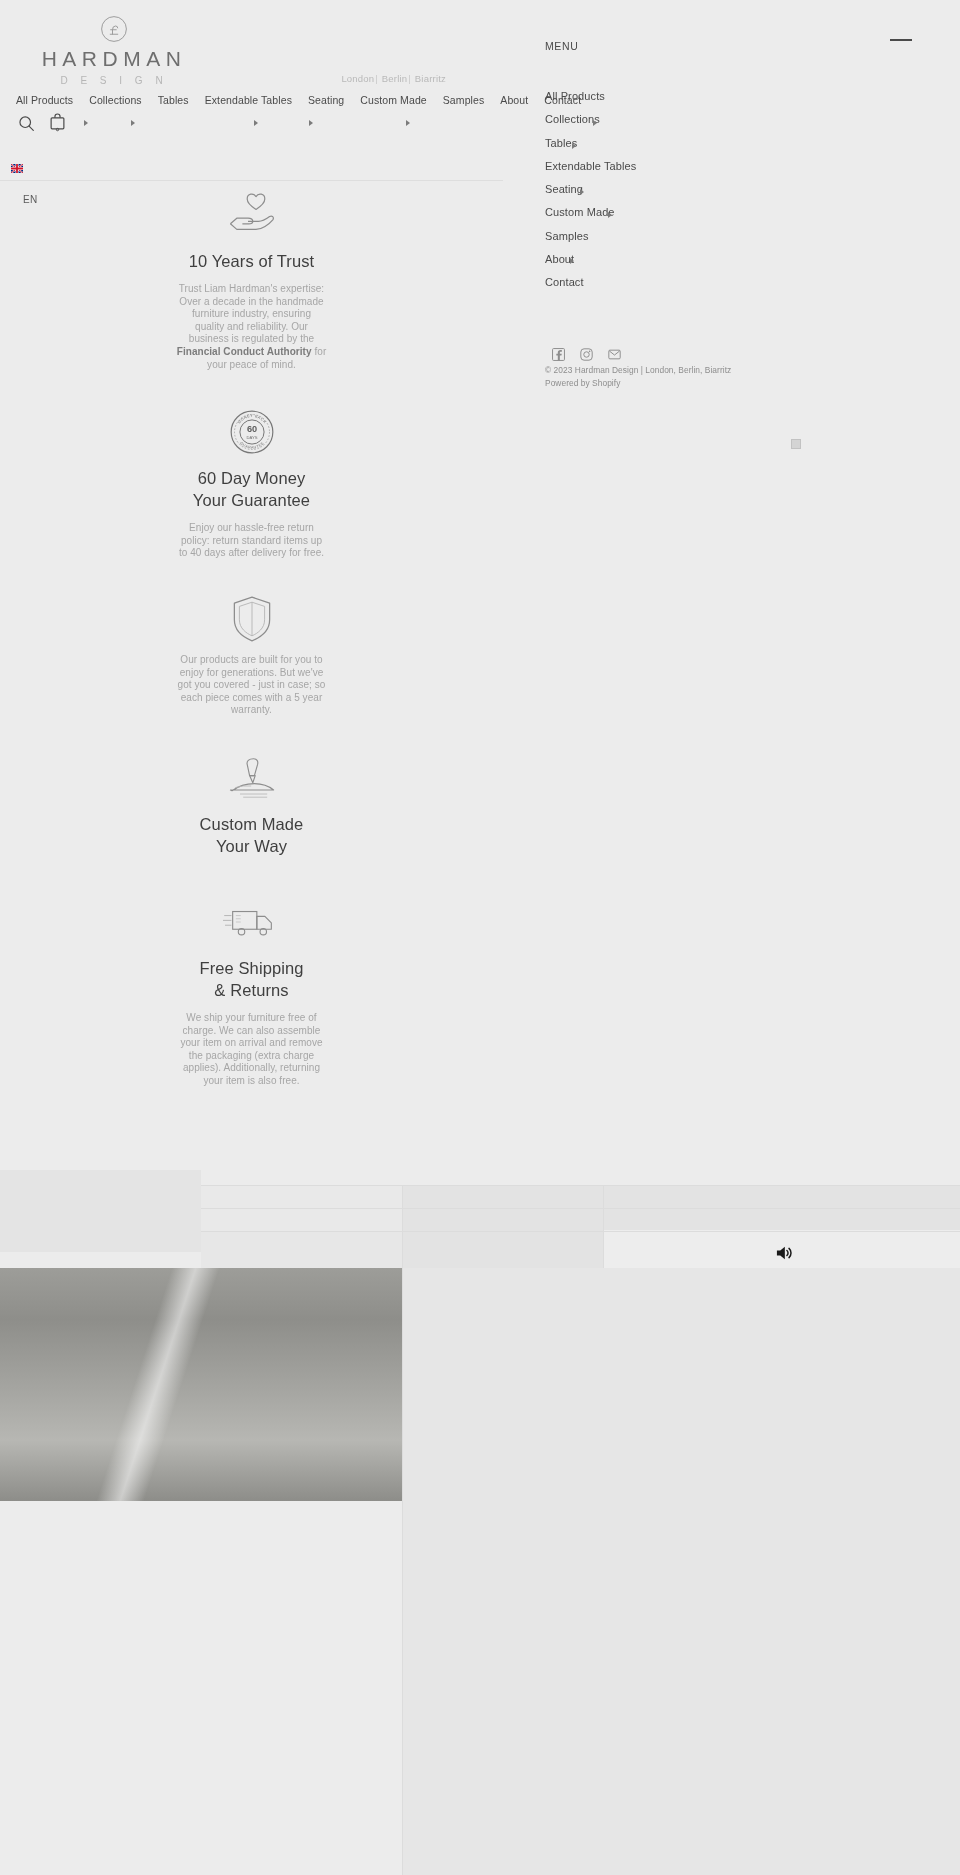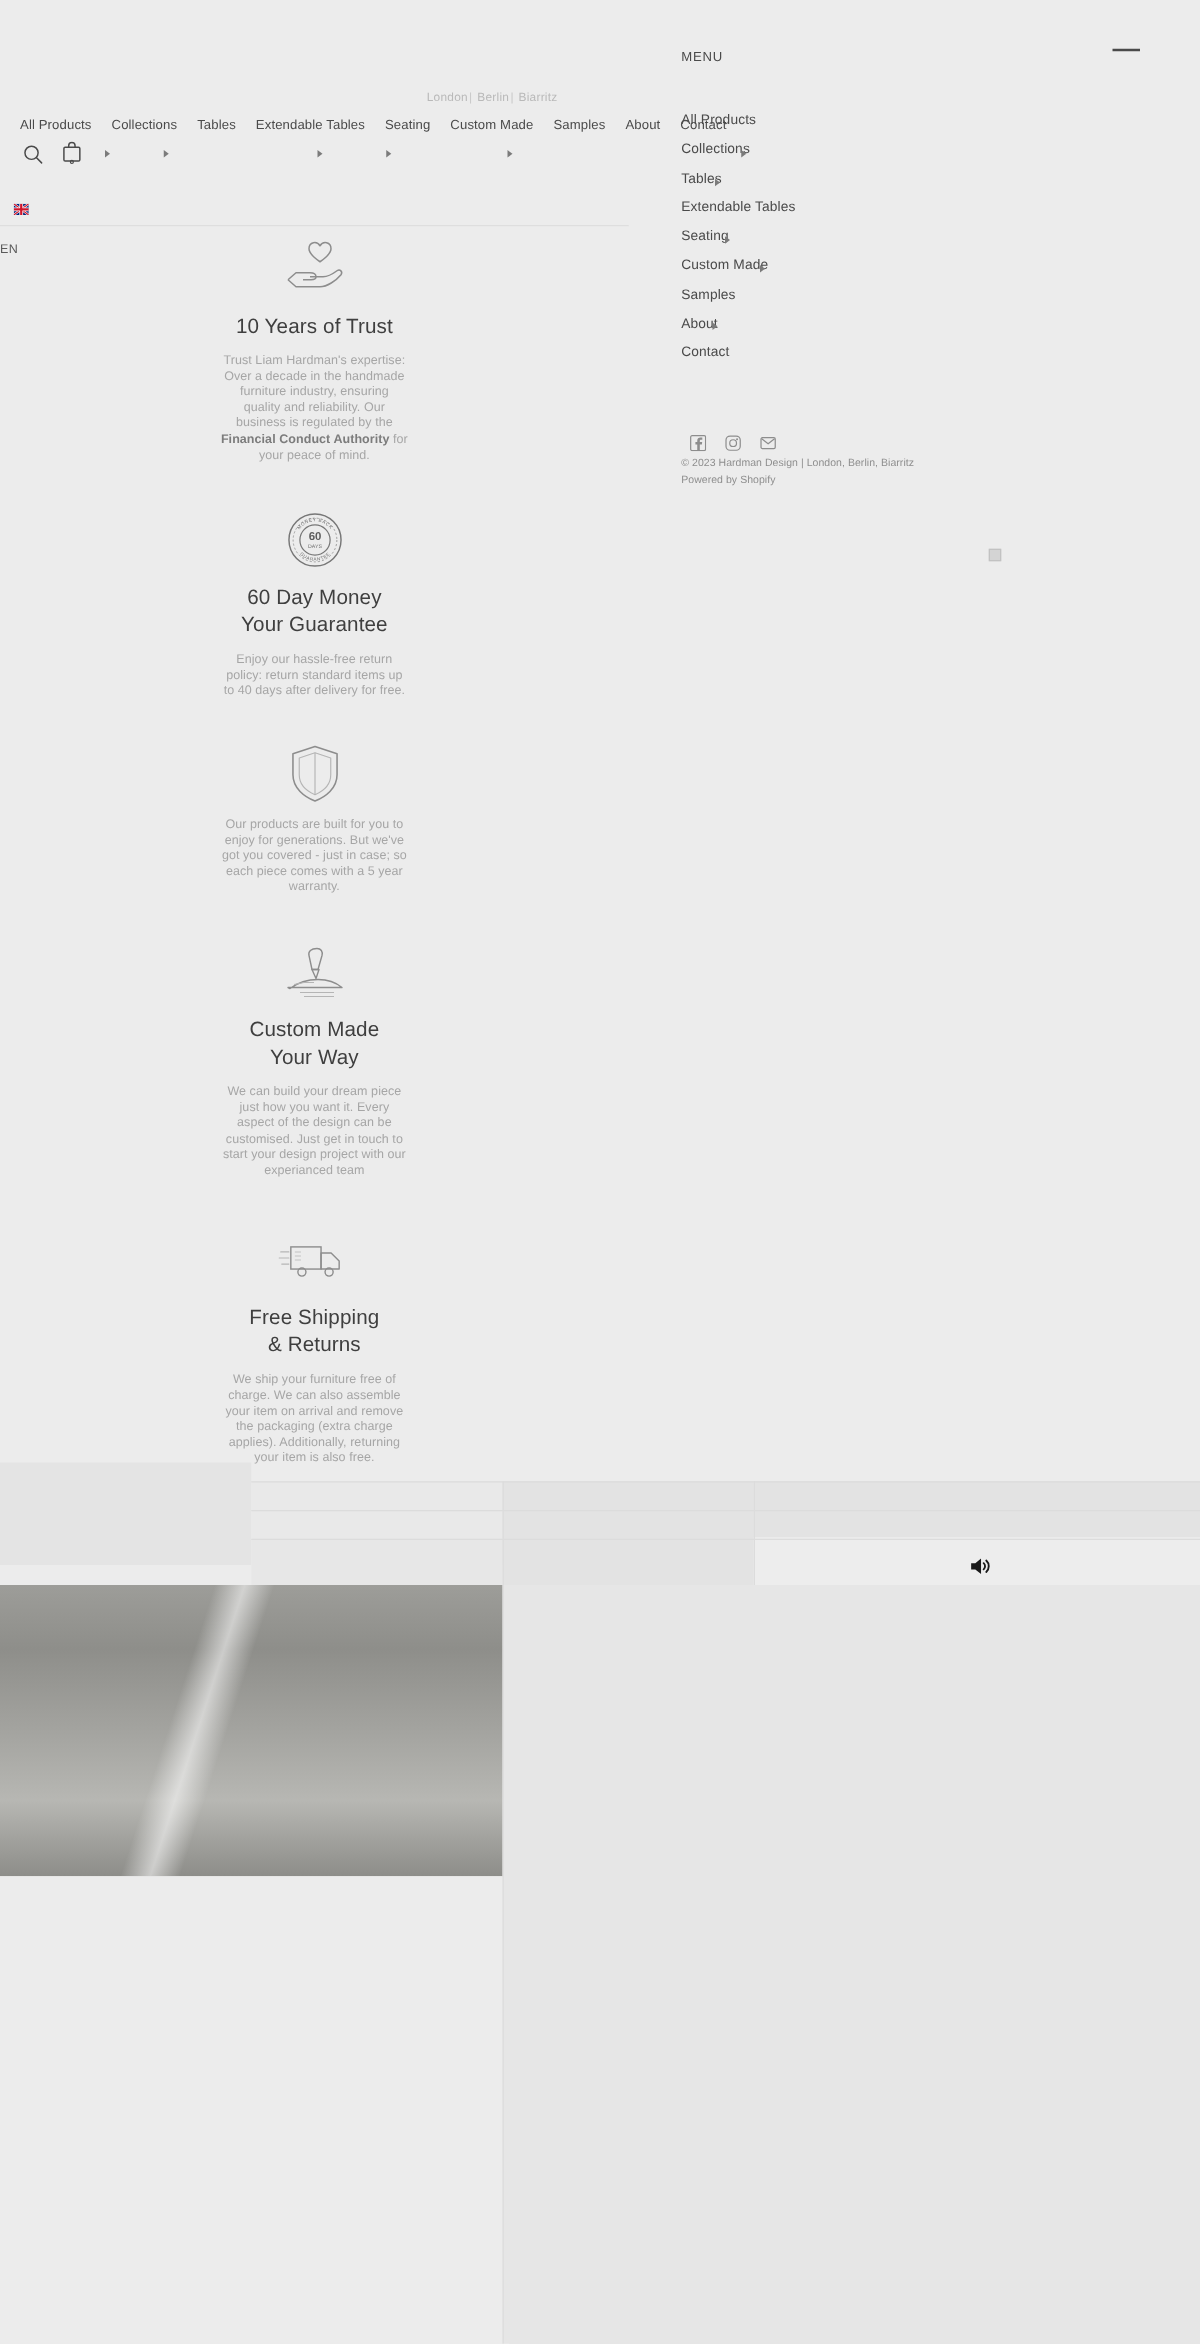--- a/index.html
+++ b/index.html
@@ -57,21 +57,21 @@
     border-top: 3.2px solid transparent;
     border-bottom: 3.2px solid transparent;
     top: 10px;
   }
   .c1 { left: 84px; } .c2 { left: 131px; } .c3 { left: 254px; }
   .c4 { left: 309px; } .c5 { left: 406px; }
 
   
   .flag-wrap { position: absolute; left: 11px; top: 159px; }
   .lang-label {
-    position: absolute; left: 0; top: 194px;
+    position: absolute; left: 23px; top: 194px;
     font-size: 10px; color: #5a5a5a; letter-spacing: .4px;
   }
   .hdr-rule {
     position: absolute; left: 0; top: 180px; width: 503px;
     height: 1px; background: #dedede;
   }
 
   
   .features { position: absolute; left: 0; top: 186px; width: 503px; }
   .feature { width: 503px; text-align: center; }
@@ -168,20 +168,28 @@
   }
   .vsplit { position: absolute; left: 402px; top: 1268px; width: 1px; height: 607px; background: #dcdcdc; }
 </style>
 </head>
 <body>
 
 <div class="page">
 
   <div class="left-col">
 
+    <div class="logo-wrap">
+      <svg class="logo-mark" viewBox="0 0 40 40">
+        <circle cx="20" cy="20" r="16.5" fill="none" stroke="#9a9a9a" stroke-width="1.3"></circle>
+        <path d="M15 27 h10 M18 27 v-6 q0-5 4-5 q3 0 3 2.5 M15.5 21 h7.5" fill="none" stroke="#9a9a9a" stroke-width="1.3" stroke-linecap="round"></path>
+      </svg>
+      <div class="logo-word">HARDMAN</div>
+      <div class="logo-sub">D E S I G N</div>
+    </div>
 
     <div class="cities">
       <span>London</span><span class="sep">|</span>
       <span>Berlin</span><span class="sep">|</span>
       <span>Biarritz</span>
     </div>
 
     <div class="nav-row">
       <a class="nav-item">All Products</a>
       <a class="nav-item">Collections</a>
@@ -279,21 +287,20 @@
         <div class="feature-icon">
           <svg width="56" height="48" viewBox="0 0 70 56">
             <path d="M37 4 c4 0 6 3 5 7 l-4 14 h-6 l-3-14 c-1-4 2-7 8-7z" fill="none" stroke="#8d8d8d" stroke-width="1.4" stroke-linejoin="round"></path>
             <path d="M32 25 h7 l-3 9 -4-9z" fill="none" stroke="#8d8d8d" stroke-width="1.4" stroke-linejoin="round"></path>
             <path d="M10 44 c8-6 18-9 28-9 c10 0 18 3 24 8 H8 Z" fill="none" stroke="#8d8d8d" stroke-width="1.4" stroke-linejoin="round"></path>
             <path d="M14 40 q10-3 20-2" fill="none" stroke="#b5b5b5" stroke-width="1"></path>
             <path d="M20 48 h34 M24 52 h30" stroke="#b5b5b5" stroke-width="1"></path>
           </svg>
         </div>
         <h3><span>Custom Made</span><br><span>Your Way</span></h3>
-        <p>We can build your dream piece just how you want it. Every aspect of the design can be customised. Just get in touch to start your design project with our experianced team</p>
       </div>
 
       <div class="feature f5">
         <div class="feature-icon">
           <svg width="58" height="42" viewBox="0 0 72 50">
             <rect x="12" y="12" width="30" height="22" fill="none" stroke="#8d8d8d" stroke-width="1.4"></rect>
             <path d="M42 18 h10 l8 8 v8 H42 Z" fill="none" stroke="#8d8d8d" stroke-width="1.4" stroke-linejoin="round"></path>
             <circle cx="23" cy="37" r="4" fill="none" stroke="#8d8d8d" stroke-width="1.4"></circle>
             <circle cx="50" cy="37" r="4" fill="none" stroke="#8d8d8d" stroke-width="1.4"></circle>
             <path d="M2 17 h8 M0 23 h10 M3 29 h7" stroke="#b5b5b5" stroke-width="1.2" stroke-linecap="round"></path>

